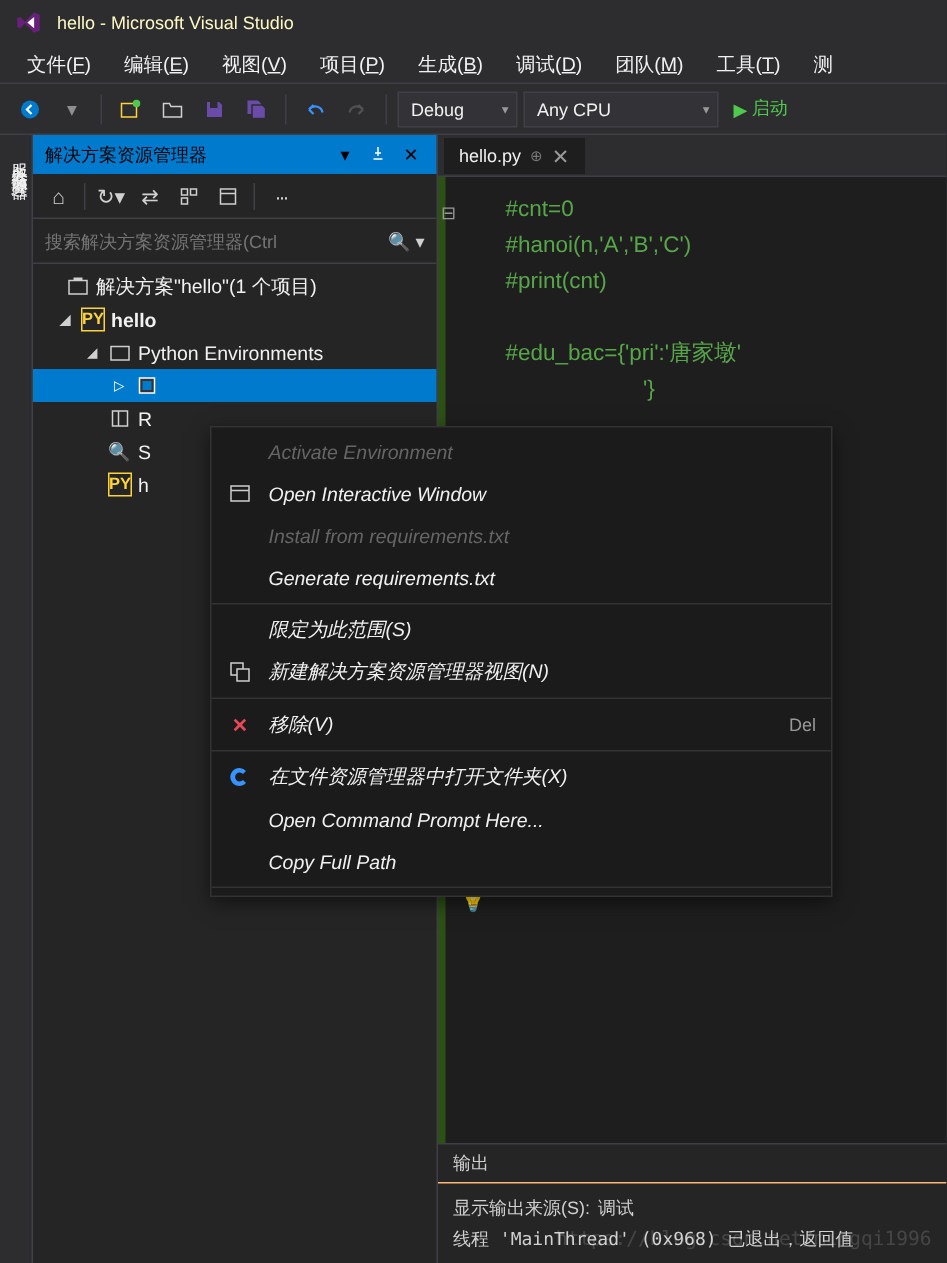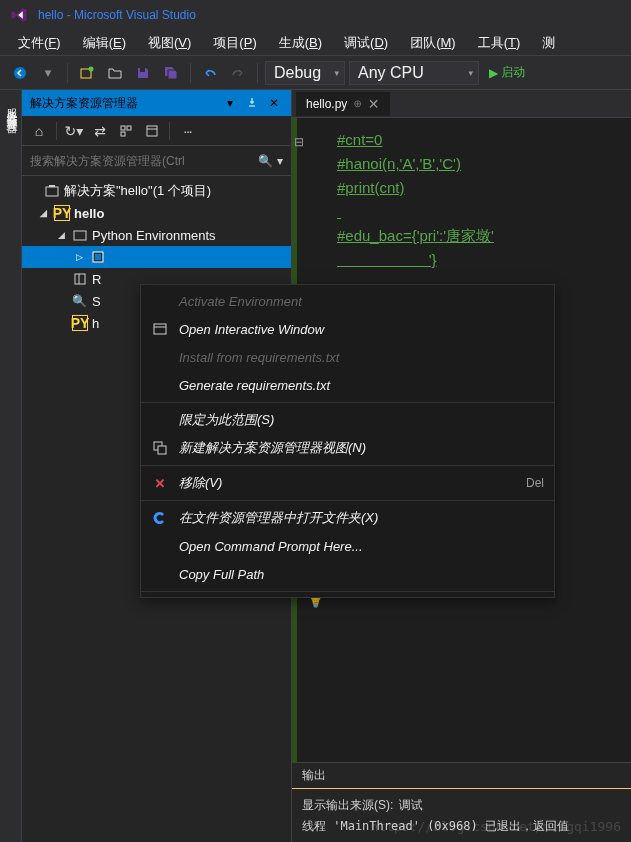--- a/index.html
+++ b/index.html
@@ -1,29 +1,29 @@
 <!DOCTYPE html>
 <html><head>
   <meta charset="utf-8">
   <style>
     * { margin: 0; padding: 0; box-sizing: border-box; font-family: "Segoe UI", "Microsoft YaHei", sans-serif; }
     body { width: 631px; height: 842px; background: #2d2d30; color: #f1f1f1; overflow: hidden; font-size: 13px; position: relative; }
     
     .titlebar { height: 30px; background: #2d2d30; display: flex; align-items: center; padding: 0 10px; gap: 10px; }
     .vs-logo { width: 18px; height: 18px; }
-    .titlebar-text { color: #3b82f6; font-size: 12px; text-align: right; }
+    .titlebar-text { color: #fef9c3; font-size: 12px; text-align: right; }
     
     .menubar { height: 26px; display: flex; align-items: flex-end; padding: 0 8px; gap: 2px; border-bottom: 1px solid #3f3f46; }
     .menu-item { padding: 3px 10px; color: #f1f1f1; font-size: 13px; cursor: pointer; }
     .menu-item u { text-decoration: underline; }
     
     .toolbar { height: 34px; display: flex; align-items: center; padding: 0 8px; gap: 4px; border-bottom: 1px solid #3f3f46; }
     .tool-btn { width: 24px; height: 24px; display: flex; align-items: center; justify-content: center; cursor: pointer; border-radius: 2px; }
     .tool-sep { width: 1px; height: 20px; background: #3f3f46; margin: 0 3px; }
-    .dropdown { height: 24px; background: #333337; border: 1px solid #3f3f46; color: #f1f1f1; padding: 0 20px 0 8px; font-size: 16px; cursor: pointer; position: relative; display: flex; align-items: center; }
+    .dropdown { height: 24px; background: #333337; border: 1px solid #3f3f46; color: #f1f1f1; padding: 0 20px 0 8px; font-size: 12px; cursor: pointer; position: relative; display: flex; align-items: center; }
     .dropdown::after { content: "▾"; position: absolute; right: 5px; font-size: 9px; color: #999; }
     .play-btn { color: #4ec94e; display: flex; align-items: center; gap: 3px; padding: 0 6px; font-size: 12px; cursor: pointer; }
     
     .main-area { display: flex; height: calc(100% - 90px); position: relative; }
     
     .sidebar-tab { width: 22px; background: #2d2d30; writing-mode: vertical-rl; text-orientation: upright; padding: 10px 2px; font-size: 11px; color: #f1f1f1; border-right: 1px solid #3f3f46; letter-spacing: 2px; cursor: pointer; }
     
     .explorer { width: 270px; background: #252526; display: flex; flex-direction: column; border-right: 1px solid #3f3f46; }
     .explorer-header { height: 26px; background: #007acc; display: flex; align-items: center; padding: 0 8px; color: #000000; font-size: 12px; gap: 4px; }
     .explorer-header .spacer { flex: 1; }
@@ -40,32 +40,32 @@
     .tree { flex: 1; padding: 4px 0; font-size: 13px; }
     .tree-node { display: flex; align-items: center; height: 22px; padding-left: 8px; cursor: pointer; gap: 4px; }
     .tree-node.selected { background: #007acc; }
     .tree-node.bold { font-weight: bold; }
     .tree-arrow { width: 10px; font-size: 9px; color: #d0d0d0; }
     .tree-icon { width: 16px; height: 16px; display: flex; align-items: center; justify-content: center; font-size: 12px; }
     .indent-1 { padding-left: 18px; }
     .indent-2 { padding-left: 36px; }
     .indent-3 { padding-left: 54px; }
     
-    .py-icon { color: #ffd43b; border: 1px solid #ffd43b; font-size: 14px; padding: 0 1px; font-weight: bold; }
+    .py-icon { color: #ffd43b; border: 1px solid #ffd43b; font-size: 11px; padding: 0 1px; font-weight: bold; }
     
     .editor-area { flex: 1; display: flex; flex-direction: column; background: #1e1e1e; }
     .tabs { height: 28px; display: flex; align-items: center; background: #2d2d30; border-bottom: 1px solid #3f3f46; padding: 0 4px; }
     .tab { height: 24px; padding: 0 10px; display: flex; align-items: center; gap: 6px; background: #1e1e1e; color: #f1f1f1; font-size: 12px; cursor: pointer; }
     .tab-pin { color: #777; font-size: 10px; }
     .tab-close { color: #999; font-size: 14px; cursor: pointer; }
     
     .code { flex: 1; padding: 10px 0 10px 10px; font-family: Consolas, monospace; font-size: 15px; line-height: 24px; position: relative; border-left: 5px solid #2d5016; }
     .minus-gutter { position: absolute; left: -3px; top: 12px; color: #999; font-size: 12px; }
     .bulb { position: absolute; left: 10px; top: 470px; color: #ffd43b; font-size: 14px; }
-    .code-line { white-space: pre; padding-left: 30px; text-decoration: underline; }
+    .code-line { white-space: pre; padding-left: 30px; }
     .c-comment { color: #57a64a; }
     .c-keyword { color: #c586c0; }
     .c-module { color: #4ec9b0; }
     
     .output { position: absolute; bottom: 0; left: 292px; right: 0; height: 80px; background: #252526; border-top: 1px solid #3f3f46; }
     .output-header { height: 26px; display: flex; align-items: center; padding: 0 10px; font-size: 12px; color: #d0d0d0; border-bottom: 1px solid #fdba74; }
     .output-body { padding: 8px 10px; font-size: 12px; color: #d0d0d0; }
     .output-sel { margin-left: 2px; }
     
     .context-menu { position: absolute; left: 140px; top: 284px; width: 415px; background: #1b1b1c; border: 1px solid #333; box-shadow: 0 4px 12px rgba(0,0,0,0.5); z-index: 100; padding: 2px 0; }

